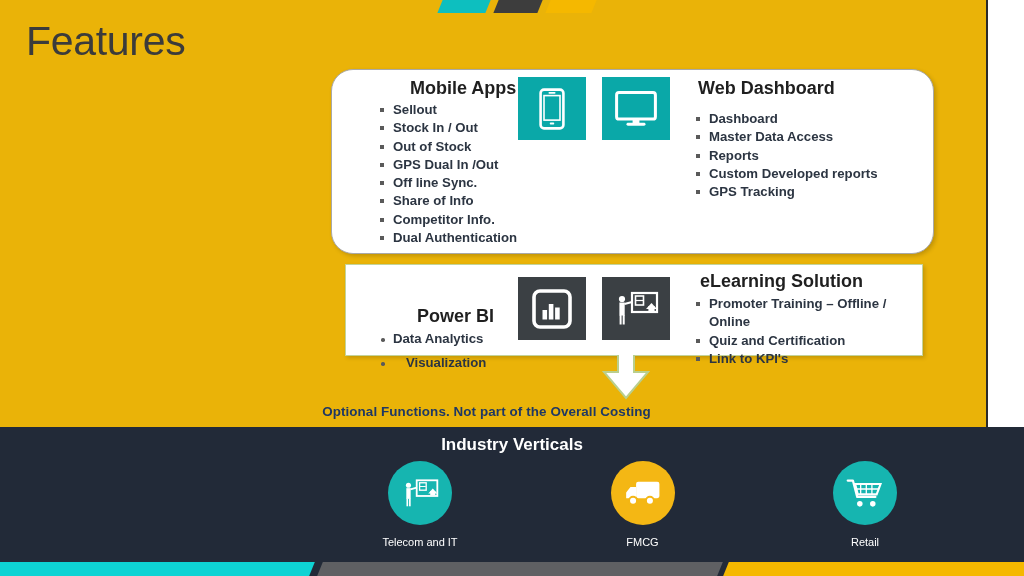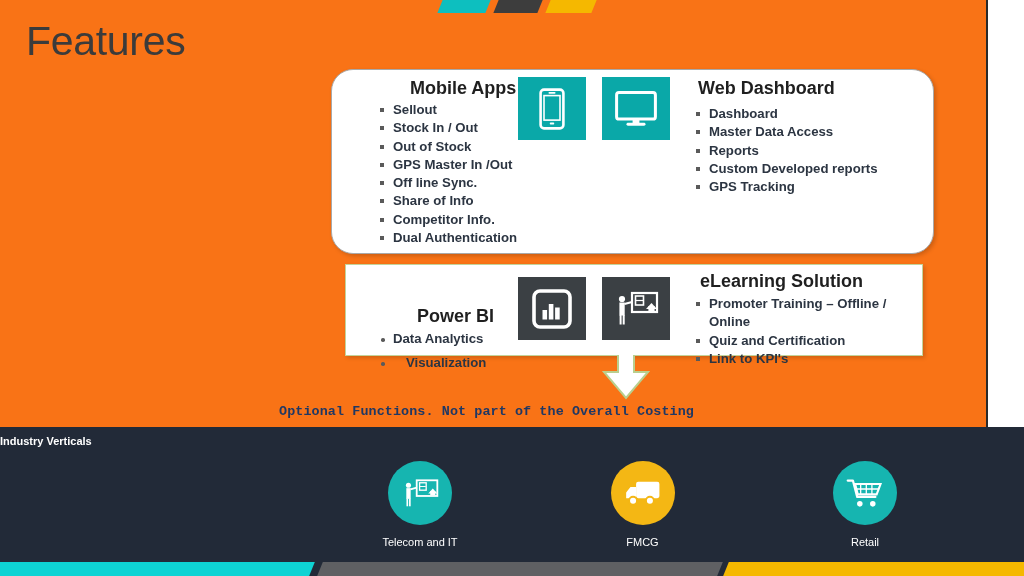--- a/index.html
+++ b/index.html
@@ -5,21 +5,21 @@
   * { box-sizing: border-box; margin: 0; padding: 0; }
   html, body {
     width: 1024px; height: 576px;
     background: #ffffff;
     font-family: "Liberation Sans", sans-serif;
     overflow: hidden;
   }
   .slide {
     position: relative;
     width: 988px; height: 576px;
-    background: #f97316;
+    background: #eab308;
     border-right: 2px solid #2a2a2a;
   }
 
   
   .top-deco { position: absolute; top: 0; left: 440px; height: 13px; display: flex; gap: 8px; }
   .deco-bar { width: 44px; height: 13px; transform: skewX(-22deg); }
   .deco-bar.teal   { background: #0dbfbf; width: 48px; }
   .deco-bar.dark   { background: #3d3d3d; width: 44px; }
   .deco-bar.yellow { background: #f5b800; width: 46px; }
 
@@ -63,21 +63,21 @@
     width: 4px; height: 4px; background: #5a5a5a;
   }
   .bullets.round li::before {
     border-radius: 50%; width: 3.5px; height: 3.5px; left: 3px;
   }
 
   
   .blk-mobile { position: absolute; left: 46px; top: 8px; width: 180px; }
   .blk-mobile .col-head { text-align: left; padding-left: 32px; margin-bottom: 2px; }
   .blk-web { position: absolute; left: 362px; top: 8px; width: 230px; }
-  .blk-web .col-head { padding-left: 4px; margin-bottom: 6px; }
+  .blk-web .col-head { padding-left: 4px; margin-bottom: 11px; }
 
   .blk-pbi { position: absolute; left: 32px; top: 8px; width: 155px; }
   .blk-pbi .col-head { text-align: center; margin-bottom: 4px; margin-top: 33px; }
   .blk-pbi .bullets li { line-height: 16px; margin-bottom: 8px; }
   .blk-elearn { position: absolute; left: 348px; top: 6px; width: 230px; }
   .blk-elearn .col-head { padding-left: 6px; margin-bottom: 3px; }
 
   
   .tile {
     position: absolute;
@@ -92,33 +92,32 @@
   .tile-board   { left: 602px; top: 277px; width: 68px; height: 63px; }
 
   
   .down-arrow { position: absolute; left: 600px; top: 354px; }
 
   .optional-note {
     position: absolute; left: 0; right: 13px; top: 404px;
     text-align: center;
     font-size: 13.4px; font-weight: bold; color: #1f3864;
     letter-spacing: 0.1px;
-    font-family: Liberation Mono, monospace;
   }
 
   
   .dark-band {
     position: absolute; left: 0; top: 427px;
     width: 1024px; height: 130px;
     background: #222a38;
   }
   .verticals-title {
     position: absolute; left: 0; right: 0; top: 8px;
-    text-align: left;
-    font-size: 11px; font-weight: bold; color: #ffffff;
+    text-align: center;
+    font-size: 17px; font-weight: bold; color: #ffffff;
   }
   .verticals-row {
     position: absolute; left: 330px; top: 34px; width: 625px;
     display: flex; justify-content: space-between;
   }
   .vertical-item { width: 180px; text-align: center; }
   .circle {
     width: 64px; height: 64px; border-radius: 50%;
     margin: 0 auto 11px auto;
     display: flex; align-items: center; justify-content: center;
@@ -148,21 +147,21 @@
   <div class="page-title">Features</div>
 
   <div class="card-top">
 
     <div class="blk-mobile">
       <div class="col-head">Mobile Apps</div>
       <ul class="bullets">
         <li>Sellout</li>
         <li>Stock In / Out</li>
         <li>Out of Stock</li>
-        <li>GPS Master In /Out</li>
+        <li>GPS Dual In /Out</li>
         <li>Off line Sync.</li>
         <li>Share of Info</li>
         <li>Competitor Info.</li>
         <li>Dual Authentication</li>
       </ul>
     </div>
 
     <div class="blk-web">
       <div class="col-head">Web Dashboard</div>
       <ul class="bullets">

